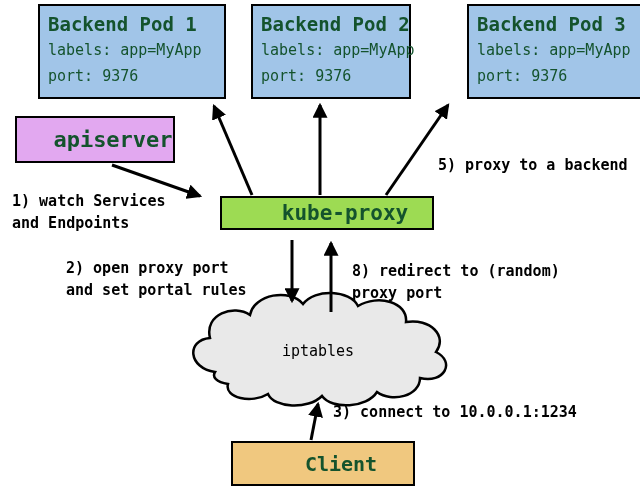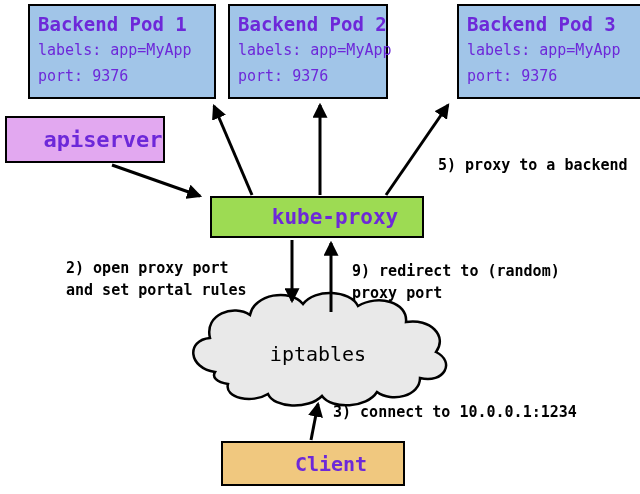--- a/index.html
+++ b/index.html
@@ -10,30 +10,30 @@
     --kube-proxy-fill:#9ddb53;
     --client-fill:#f0c87f;
     --cloud-fill:#e9e9e9;
   }
   html,body{margin:0;padding:0;}
   body{font-family:"DejaVu Sans Mono","Liberation Mono",monospace;background:var(--background);}
   .canvas{position:relative;width:640px;height:494px;background:var(--background);overflow:hidden;}
   .layer{position:absolute;left:0;top:0;}
   .arrow{stroke:var(--outline);stroke-width:3;}
   .cloud{fill:var(--cloud-fill);stroke:var(--outline);stroke-width:2.5;}
-  .box{position:absolute;box-sizing:border-box;border:2px solid var(--outline);color:#6d28d9;}
+  .box{position:absolute;box-sizing:border-box;border:2px solid var(--outline);color:#14532d;margin-left:10px;}
   .pod{background:var(--pod-fill);padding:5px 0 0 8px;}
   .pod-title{font-size:19px;font-weight:bold;line-height:26px;white-space:nowrap;}
   .pod-line{font-size:15px;line-height:26px;white-space:nowrap;}
   .titlebox{display:flex;align-items:center;justify-content:center;font-weight:bold;white-space:nowrap;padding-left:36px;}
   .apiserver{background:var(--apiserver-fill);font-size:22px;}
   .kubeproxy{background:var(--kube-proxy-fill);font-size:21px;}
   .client{background:var(--client-fill);font-size:20px;}
   .steplabel{position:absolute;color:#000;font-size:15px;font-weight:bold;line-height:22px;white-space:pre-line;margin-top:14px;}
-  .cloudlabel{position:absolute;color:#000;font-size:20px;transform:translateX(-50%);white-space:nowrap;}
+  .cloudlabel{position:absolute;color:#000;font-size:15px;transform:translateX(-50%);white-space:nowrap;}
 </style>
 </head>
 <body>
 
 <div class="canvas">
 
   <svg class="layer" width="640" height="494" viewBox="0 0 640 494">
     <defs>
       <marker id="ah" viewBox="0 0 10 10" refX="8.5" refY="5" markerWidth="5" markerHeight="5" orient="auto">
         <path d="M 0 0 L 10 5 L 0 10 z" style="fill:var(--outline)"></path>
@@ -62,46 +62,48 @@
     <line class="arrow" x1="331" y1="312" x2="331" y2="243" marker-end="url(#ah)"></line>
     <line class="arrow" x1="311" y1="440" x2="318" y2="404" marker-end="url(#ah)"></line>
   </svg>
 
   <div class="box pod" style="left:28px;top:4px;width:188px;height:95px">
     <div class="pod-title">Backend Pod 1</div>
     <div class="pod-line">labels: app=MyApp</div>
     <div class="pod-line">port: 9376</div>
   </div>
 
-  <div class="box pod" style="left:228px;top:4px;width:160px;height:95px">
+  <div class="box pod" style="left:241px;top:4px;width:160px;height:95px">
     <div class="pod-title">Backend Pod 2</div>
     <div class="pod-line">labels: app=MyApp</div>
     <div class="pod-line">port: 9376</div>
   </div>
 
   <div class="box pod" style="left:457px;top:4px;width:196px;height:95px">
     <div class="pod-title">Backend Pod 3</div>
     <div class="pod-line">labels: app=MyApp</div>
     <div class="pod-line">port: 9376</div>
   </div>
 
   <div class="box titlebox apiserver" style="left:5px;top:116px;width:160px;height:47px">
     <span>apiserver</span>
   </div>
 
-  <div class="box titlebox kubeproxy" style="left:210px;top:196px;width:214px;height:42px">
+  <div class="box titlebox kubeproxy" style="left:210px;top:196px;width:214px;height:34px">
     <span>kube-proxy</span>
   </div>
 
   <div class="cloudlabel" style="left:318px;top:342px">iptables</div>
 
   <div class="box titlebox client" style="left:221px;top:441px;width:184px;height:45px">
     <span>Client</span>
   </div>
 
+  <div class="steplabel" style="left:12px;top:176px">1) watch Services
+and Endpoints</div>
   <div class="steplabel" style="left:66px;top:243px">2) open proxy port
 and set portal rules</div>
   <div class="steplabel" style="left:333px;top:387px">3) connect to 10.0.0.1:1234</div>
-  <div class="steplabel" style="left:352px;top:246px">9) redirect to (random)
+  <div class="steplabel" style="left:352px;top:246px">8) redirect to (random)
 proxy port</div>
   <div class="steplabel" style="left:438px;top:140px">5) proxy to a backend</div>
 
 </div>
 
 </body></html>

